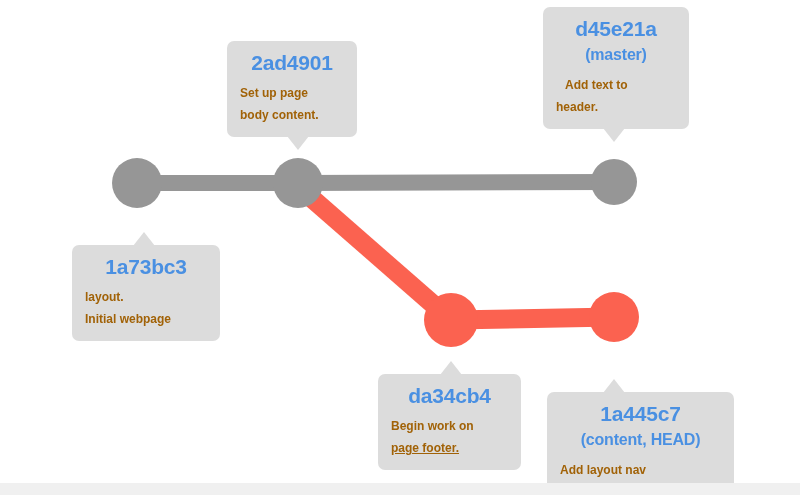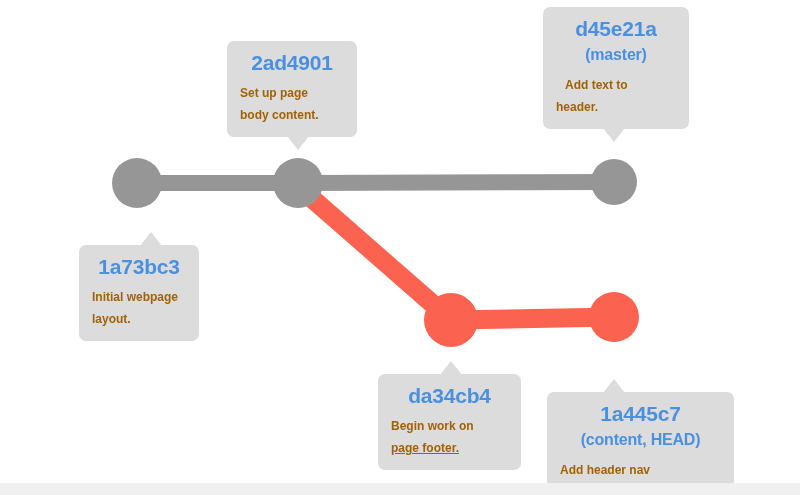--- a/index.html
+++ b/index.html
@@ -80,21 +80,21 @@
   .tail-up {
     top: -13px;
     border-bottom: 14px solid #dcdcdc;
   }
   .tail-down {
     bottom: -13px;
     border-top: 14px solid #dcdcdc;
   }
 
   
-  #callout-1a73bc3 { left: 79px;  top: 245px; width: 120px; }
+  #callout-1a73bc3 { left: 72px;  top: 245px; width: 148px; }
   #callout-1a73bc3 .tail { left: 61px; }
 
   #callout-2ad4901 { left: 227px; top: 41px;  width: 130px; }
   #callout-2ad4901 .tail { left: 60px; }
 
   #callout-d45e21a { left: 543px; top: 7px;   width: 146px; }
   #callout-d45e21a .tail { left: 60px; }
   #callout-d45e21a .hash-group { margin-bottom: 2px; }
 
   #callout-da34cb4 { left: 378px; top: 374px; width: 143px; }
@@ -119,22 +119,22 @@
     <circle cx="298" cy="183" r="25" fill="#969696"></circle>
     <circle cx="614" cy="182" r="23" fill="#969696"></circle>
     <circle cx="451" cy="320" r="27" fill="#fb6250"></circle>
     <circle cx="614" cy="317" r="25" fill="#fb6250"></circle>
   </svg>
 
   <div class="callout" id="callout-1a73bc3">
     <div class="tail tail-up"></div>
     <div class="hash">1a73bc3</div>
     <div class="msg">
+      <span style="display: block;">layout.</span>
       <span style="display: block;">Initial webpage</span>
-      <span style="display: block;">layout.</span>
     </div>
   </div>
 
   <div class="callout" id="callout-2ad4901">
     <div class="tail tail-down"></div>
     <div class="hash">2ad4901</div>
     <div class="msg">
       <span style="display: block;">Set up page</span>
       <span style="display: block;">body content.</span>
     </div>
@@ -161,19 +161,19 @@
     </div>
   </div>
 
   <div class="callout" id="callout-1a445c7">
     <div class="tail tail-up"></div>
     <div class="hash-group">
       <div class="hash">1a445c7</div>
       <div class="hash-line2">(content, HEAD)</div>
     </div>
     <div class="msg">
-      <span style="display: block;">Add header nav</span>
+      <span style="display: block;">Add layout nav</span>
       <span style="display: block;">links.</span>
     </div>
   </div>
 
   <div id="footer-band"></div>
 </div>
 
 </body></html>

